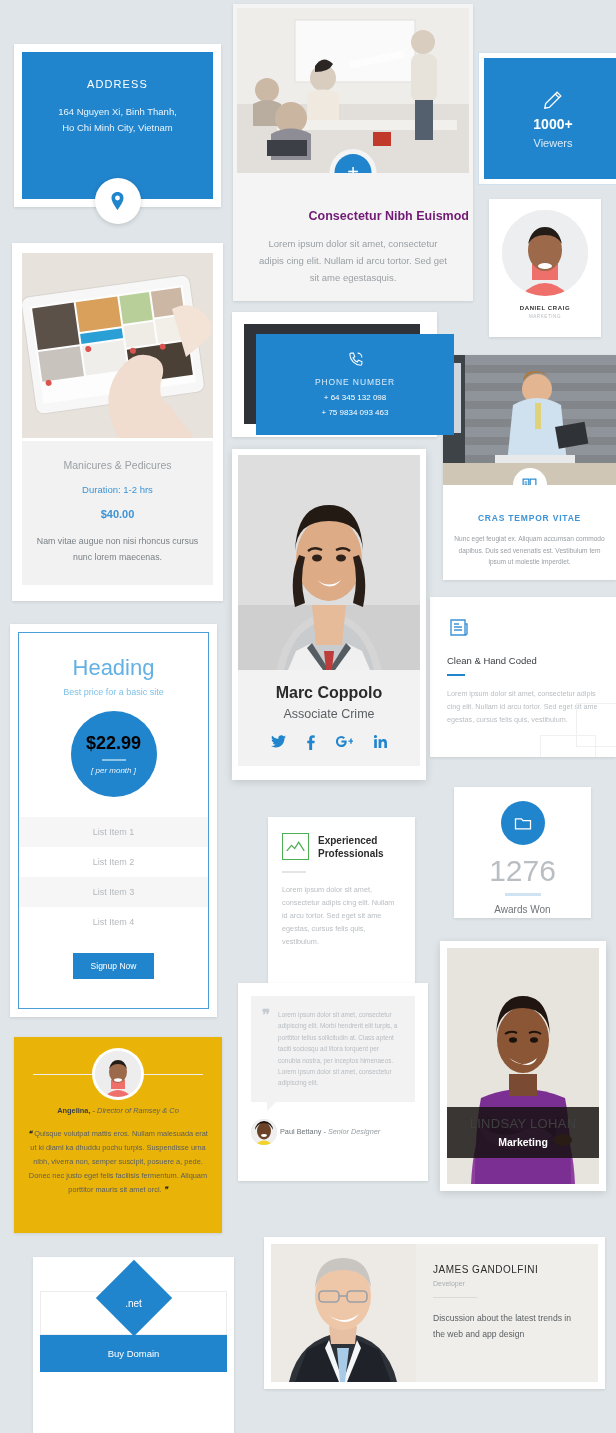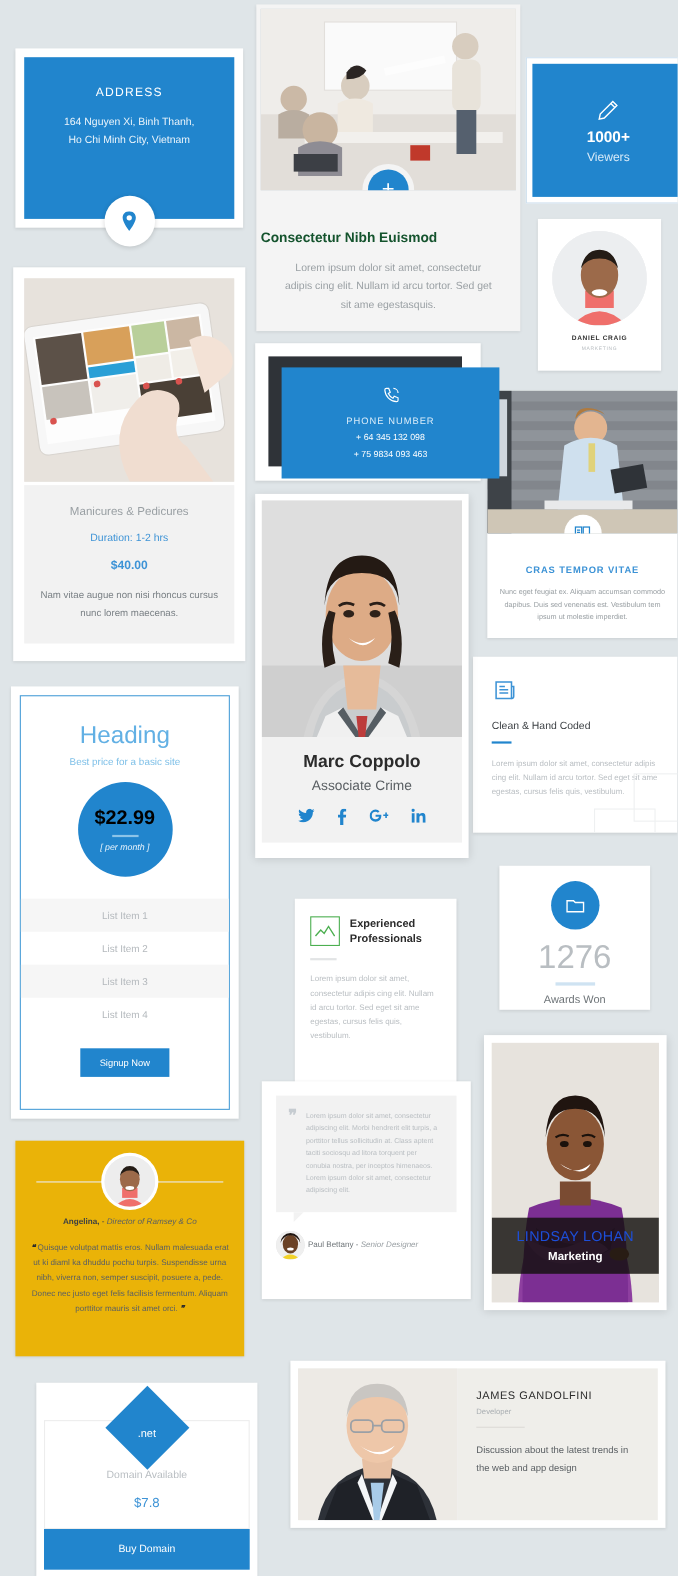--- a/index.html
+++ b/index.html
@@ -32,21 +32,21 @@
                width:46px; height:46px; border-radius:50%; background:#fff;
                box-shadow:0 1px 5px rgba(0,0,0,.16); display:flex; align-items:center; justify-content:center;}
 
   
   #meeting-card{ left:233px; top:4px; width:240px; height:297px; background:#f4f4f4; padding:4px;}
   #meeting-photo{ width:100%; height:165px; position:relative; overflow:hidden;}
   #plus-btn{ position:absolute; left:50%; bottom:-18px; transform:translateX(-50%);
              width:37px;height:37px;border-radius:50%;background:#2185cd;color:#fff;
              display:flex;align-items:center;justify-content:center;font-size:20px;font-weight:300;
              box-shadow:0 0 0 5px #f4f4f4;}
-  #meeting-card h3{ margin-top:36px; text-align:left; font-size:12.5px; color:#14532d; font-weight:bold;}
+  #meeting-card h3{ margin-top:36px; text-align:right; font-size:12.5px; color:#701a75; font-weight:bold;}
   #meeting-card p{ margin:12px 22px 0; text-align:center; font-size:9.5px; line-height:17px; color:#9aa0a4;}
 
   
   #viewers-card{ left:478px; top:52px; width:150px; height:133px; background:#fff; padding:5px;
                  border:1px solid #cfe0ee;}
   #viewers-inner{ background:#2185cd; height:100%; width:100%;
                   display:flex;flex-direction:column;align-items:center;justify-content:center; gap:5px;}
   #viewers-inner .n{ color:#fff; font-size:14px; font-weight:bold;}
   #viewers-inner .s{ color:#d7eaf8; font-size:11px;}
 
@@ -151,21 +151,21 @@
   #ang-card .who{ text-align:center; font-size:7.4px; margin-top:9px; color:#3c4044;}
   #ang-card .who b{ font-weight:bold;}
   #ang-card .who i{ color:#5a5f63;}
   #ang-quote{ margin-top:12px; text-align:center; font-size:7.4px; line-height:14px; color:#5a5f63;}
   #ang-quote .mk{ font-weight:bold; font-style:italic; color:#2b2b2b;}
 
   
   #lind-card{ left:440px; top:941px; width:166px; height:250px; background:#fff; padding:7px;}
   #lind-photo{ width:100%; height:100%; position:relative; overflow:hidden; background:#e8e4df;}
   #lind-bar{ position:absolute; left:0; right:0; bottom:26px; background:rgba(18,16,14,.82); padding:9px 0 10px; text-align:center;}
-  #lind-bar .n{ color:#1d4ed8; font-size:13px; letter-spacing:.3px;}
+  #lind-bar .n{ color:#404040; font-size:13px; letter-spacing:.3px;}
   #lind-bar .r{ color:#fff; font-size:10.5px; font-weight:bold; margin-top:5px;}
 
   
   #james-card{ left:264px; top:1237px; width:341px; height:152px; background:#fff; padding:7px;
                display:flex; }
   #james-photo{ width:145px; height:100%; position:relative; overflow:hidden; background:#eceae6; flex:none;}
   #james-body{ flex:1; background:#efeeea; padding:20px 17px;}
   #james-body .n{ font-size:10px; letter-spacing:.5px; color:#2b2b2b;}
   #james-body .r{ font-size:7px; color:#a9aeb2; margin-top:5px;}
   #james-body .rule{ width:44px;height:1px;background:#dcdad6;margin-top:10px;}
@@ -547,21 +547,20 @@
     <div id="james-body">
       <div class="n">JAMES GANDOLFINI</div>
       <div class="r">Developer</div>
       <div class="rule"></div>
       <p>Discussion about the latest trends in the web and app design</p>
     </div>
   </div>
 
   <div class="abs card shadow-sm" id="dom-card">
     <div id="dom-inner">
-      <div class="av">Domain Available</div>
       <div class="pr">$7.8</div>
     </div>
     <button id="buy-btn">Buy Domain</button>
     <div id="dom-diamond"></div>
     <div id="dom-label">.net</div>
   </div>
 
 </div>
 
 </body></html>

